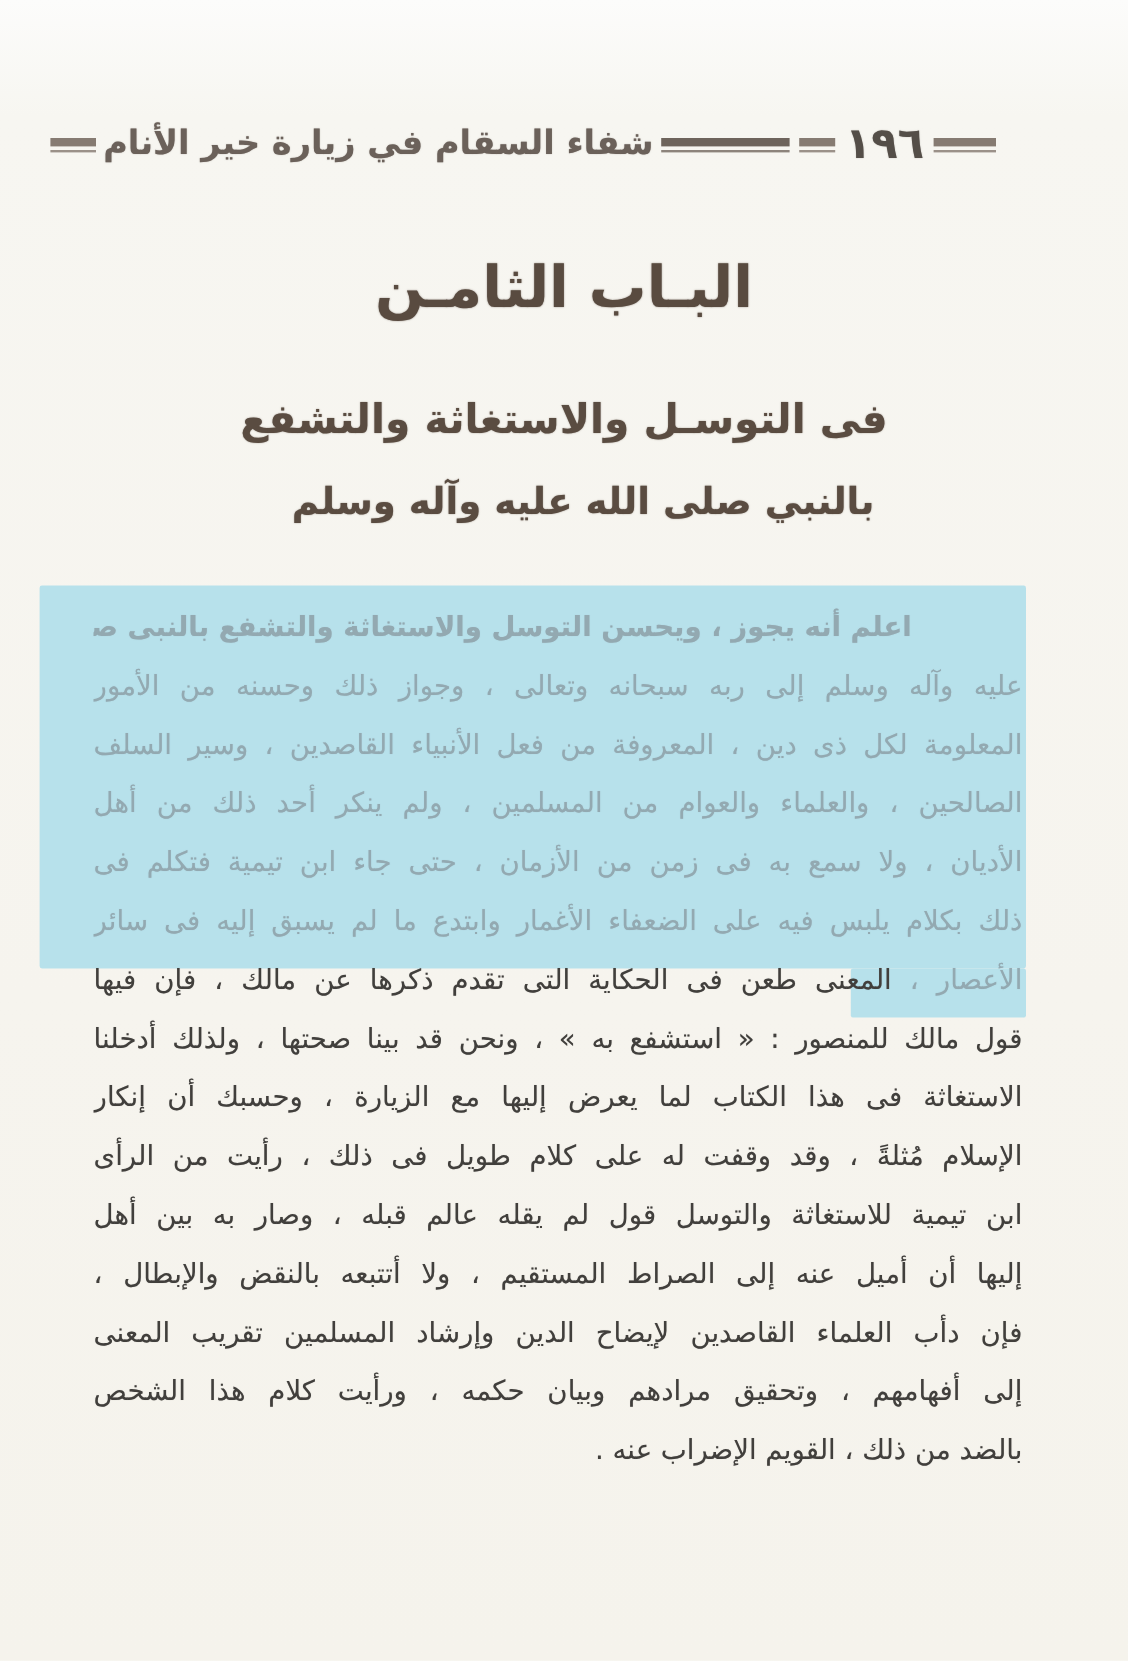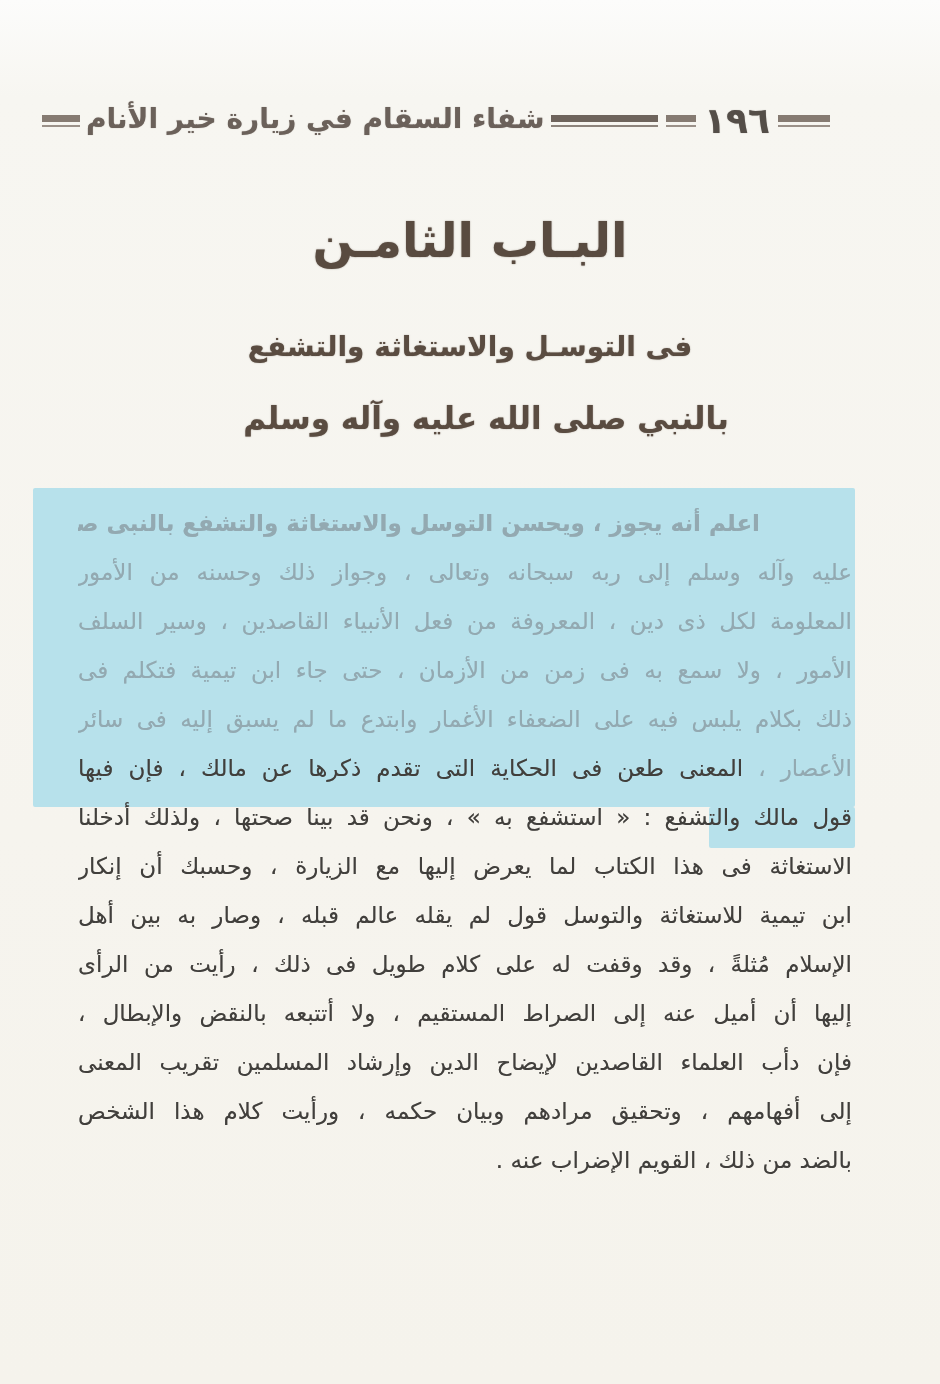--- a/index.html
+++ b/index.html
@@ -43,21 +43,21 @@
   
   .chapter-title {
     position: absolute; top: 212px; left: 0; width: 100%;
     margin: 0; text-align: center; direction: rtl;
     font-size: 48px; font-weight: bold; color: #594b40;
     text-shadow: 0 0 1.5px rgba(89,75,64,.65);
   }
   .chapter-subtitle1 {
     position: absolute; top: 330px; left: 0; width: 100%;
     margin: 0; text-align: center; direction: rtl;
-    font-size: 28px; font-weight: bold; color: #5a4c41;
+    font-size: 34px; font-weight: bold; color: #5a4c41;
     text-shadow: 0 0 1.3px rgba(90,76,65,.6);
   }
   .chapter-subtitle2 {
     position: absolute; top: 400px; left: 16px; width: 100%;
     margin: 0; text-align: center; direction: rtl;
     font-size: 31px; font-weight: bold; color: #5a4c41;
     text-shadow: 0 0 1.3px rgba(90,76,65,.6);
   }
 
   
@@ -99,26 +99,27 @@
   <h2 class="chapter-subtitle1">فى التوسـل والاستغاثة والتشفع</h2>
   <h2 class="chapter-subtitle2">بالنبي صلى الله عليه وآله وسلم</h2>
 
   <div class="hl-rect main" style="background: rgb(183, 225, 235);"></div>
   <div class="hl-rect notch" style="background: rgb(183, 225, 235);"></div>
 
   <div class="body-text" id="body-text">
       <div class="line hl-text indent">اعلم أنه يجوز ، ويحسن التوسل والاستغاثة والتشفع بالنبى صلى الله</div>
       <div class="line hl-text">عليه وآله وسلم إلى ربه سبحانه وتعالى ، وجواز ذلك وحسنه من الأمور</div>
       <div class="line hl-text">المعلومة لكل ذى دين ، المعروفة من فعل الأنبياء القاصدين ، وسير السلف</div>
-      <div class="line hl-text">الأمور ، ولا سمع به فى زمن من الأزمان ، حتى جاء ابن تيمية فتكلم فى</div>
+      <div class="line hl-text">الصالحين ، والعلماء والعوام من المسلمين ، ولم ينكر أحد ذلك من أهل</div>
+      <div class="line hl-text">الأديان ، ولا سمع به فى زمن من الأزمان ، حتى جاء ابن تيمية فتكلم فى</div>
       <div class="line hl-text">ذلك بكلام يلبس فيه على الضعفاء الأغمار وابتدع ما لم يسبق إليه فى سائر</div>
       <div class="line"><span class="hl-text">الأعصار ،</span> <span>المعنى طعن فى الحكاية التى تقدم ذكرها عن مالك ، فإن فيها</span></div>
-      <div class="line">قول مالك والتشفع : « استشفع به » ، ونحن قد بينا صحتها ، ولذلك أدخلنا</div>
+      <div class="line">قول مالك للمنصور : « استشفع به » ، ونحن قد بينا صحتها ، ولذلك أدخلنا</div>
       <div class="line">الاستغاثة فى هذا الكتاب لما يعرض إليها مع الزيارة ، وحسبك أن إنكار</div>
+      <div class="line">الإسلام مُثلةً ، وقد وقفت له على كلام طويل فى ذلك ، رأيت من الرأى</div>
       <div class="line">ابن تيمية للاستغاثة والتوسل قول لم يقله عالم قبله ، وصار به بين أهل</div>
-      <div class="line">الإسلام مُثلةً ، وقد وقفت له على كلام طويل فى ذلك ، رأيت من الرأى</div>
       <div class="line">إليها أن أميل عنه إلى الصراط المستقيم ، ولا أتتبعه بالنقض والإبطال ،</div>
       <div class="line">فإن دأب العلماء القاصدين لإيضاح الدين وإرشاد المسلمين تقريب المعنى</div>
       <div class="line">إلى أفهامهم ، وتحقيق مرادهم وبيان حكمه ، ورأيت كلام هذا الشخص</div>
       <div class="line last-line">بالضد من ذلك ، القويم الإضراب عنه .</div>
     </div>
 
 </div>
 
 </body></html>

